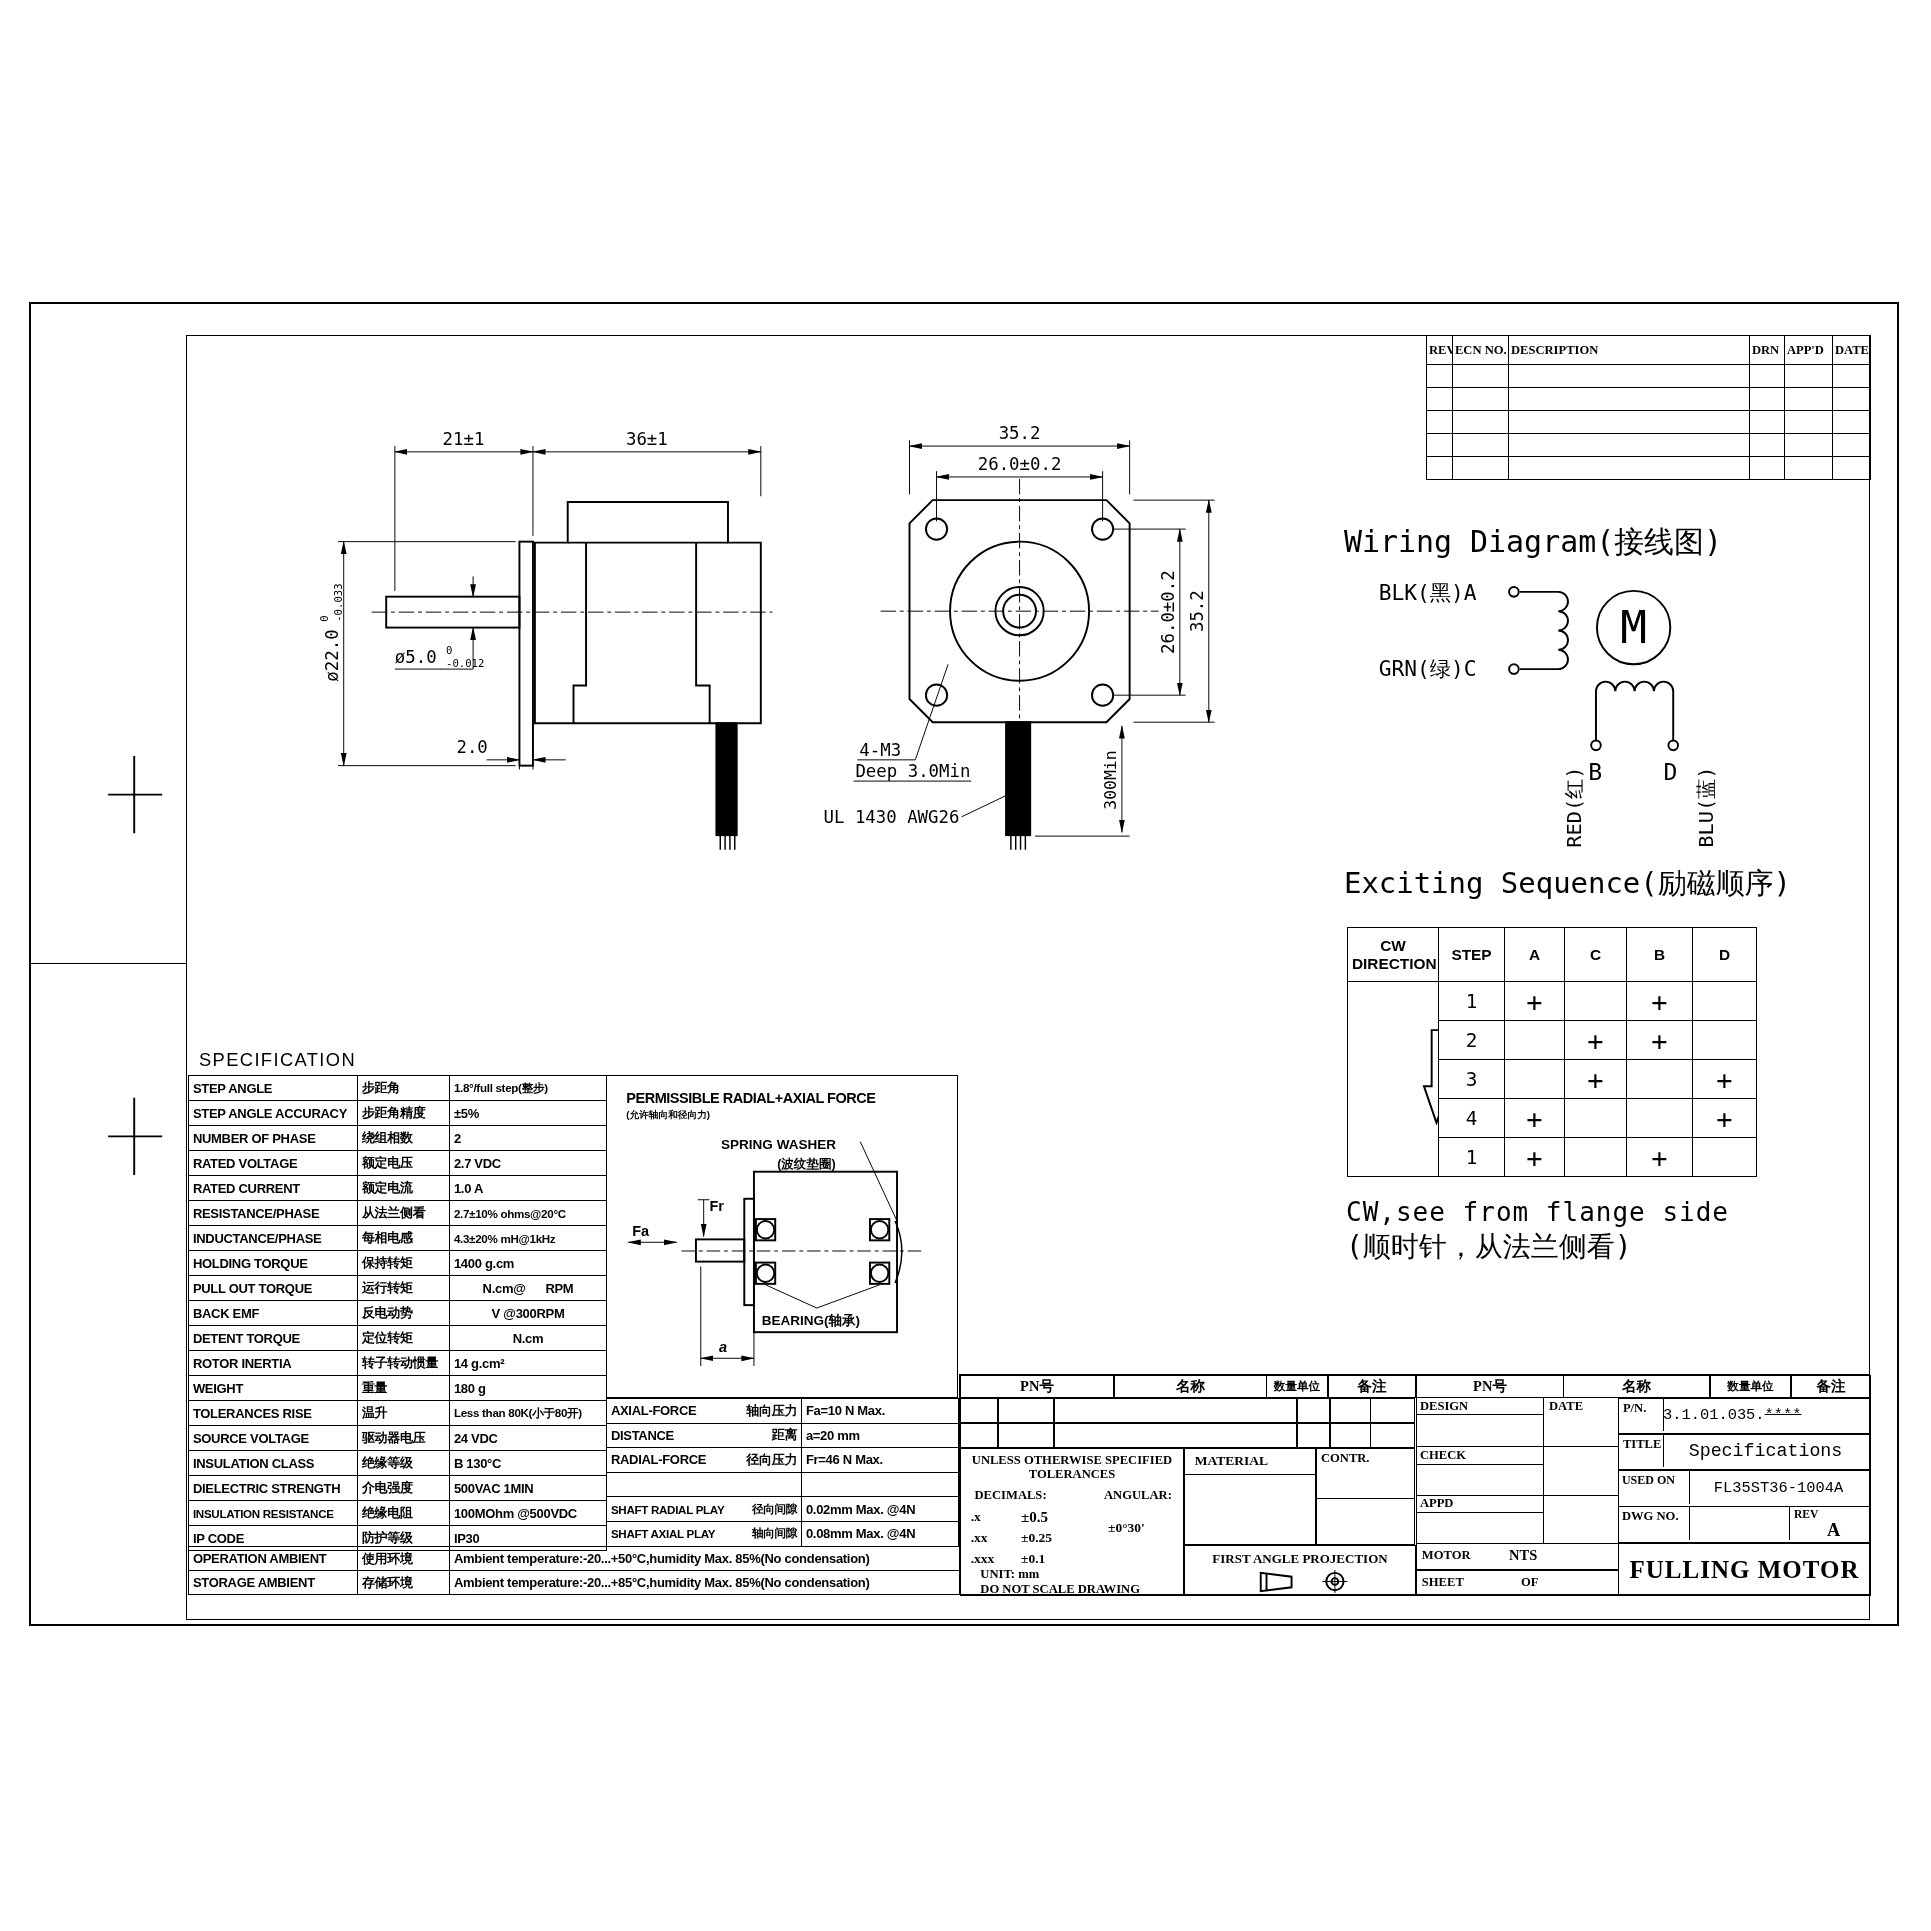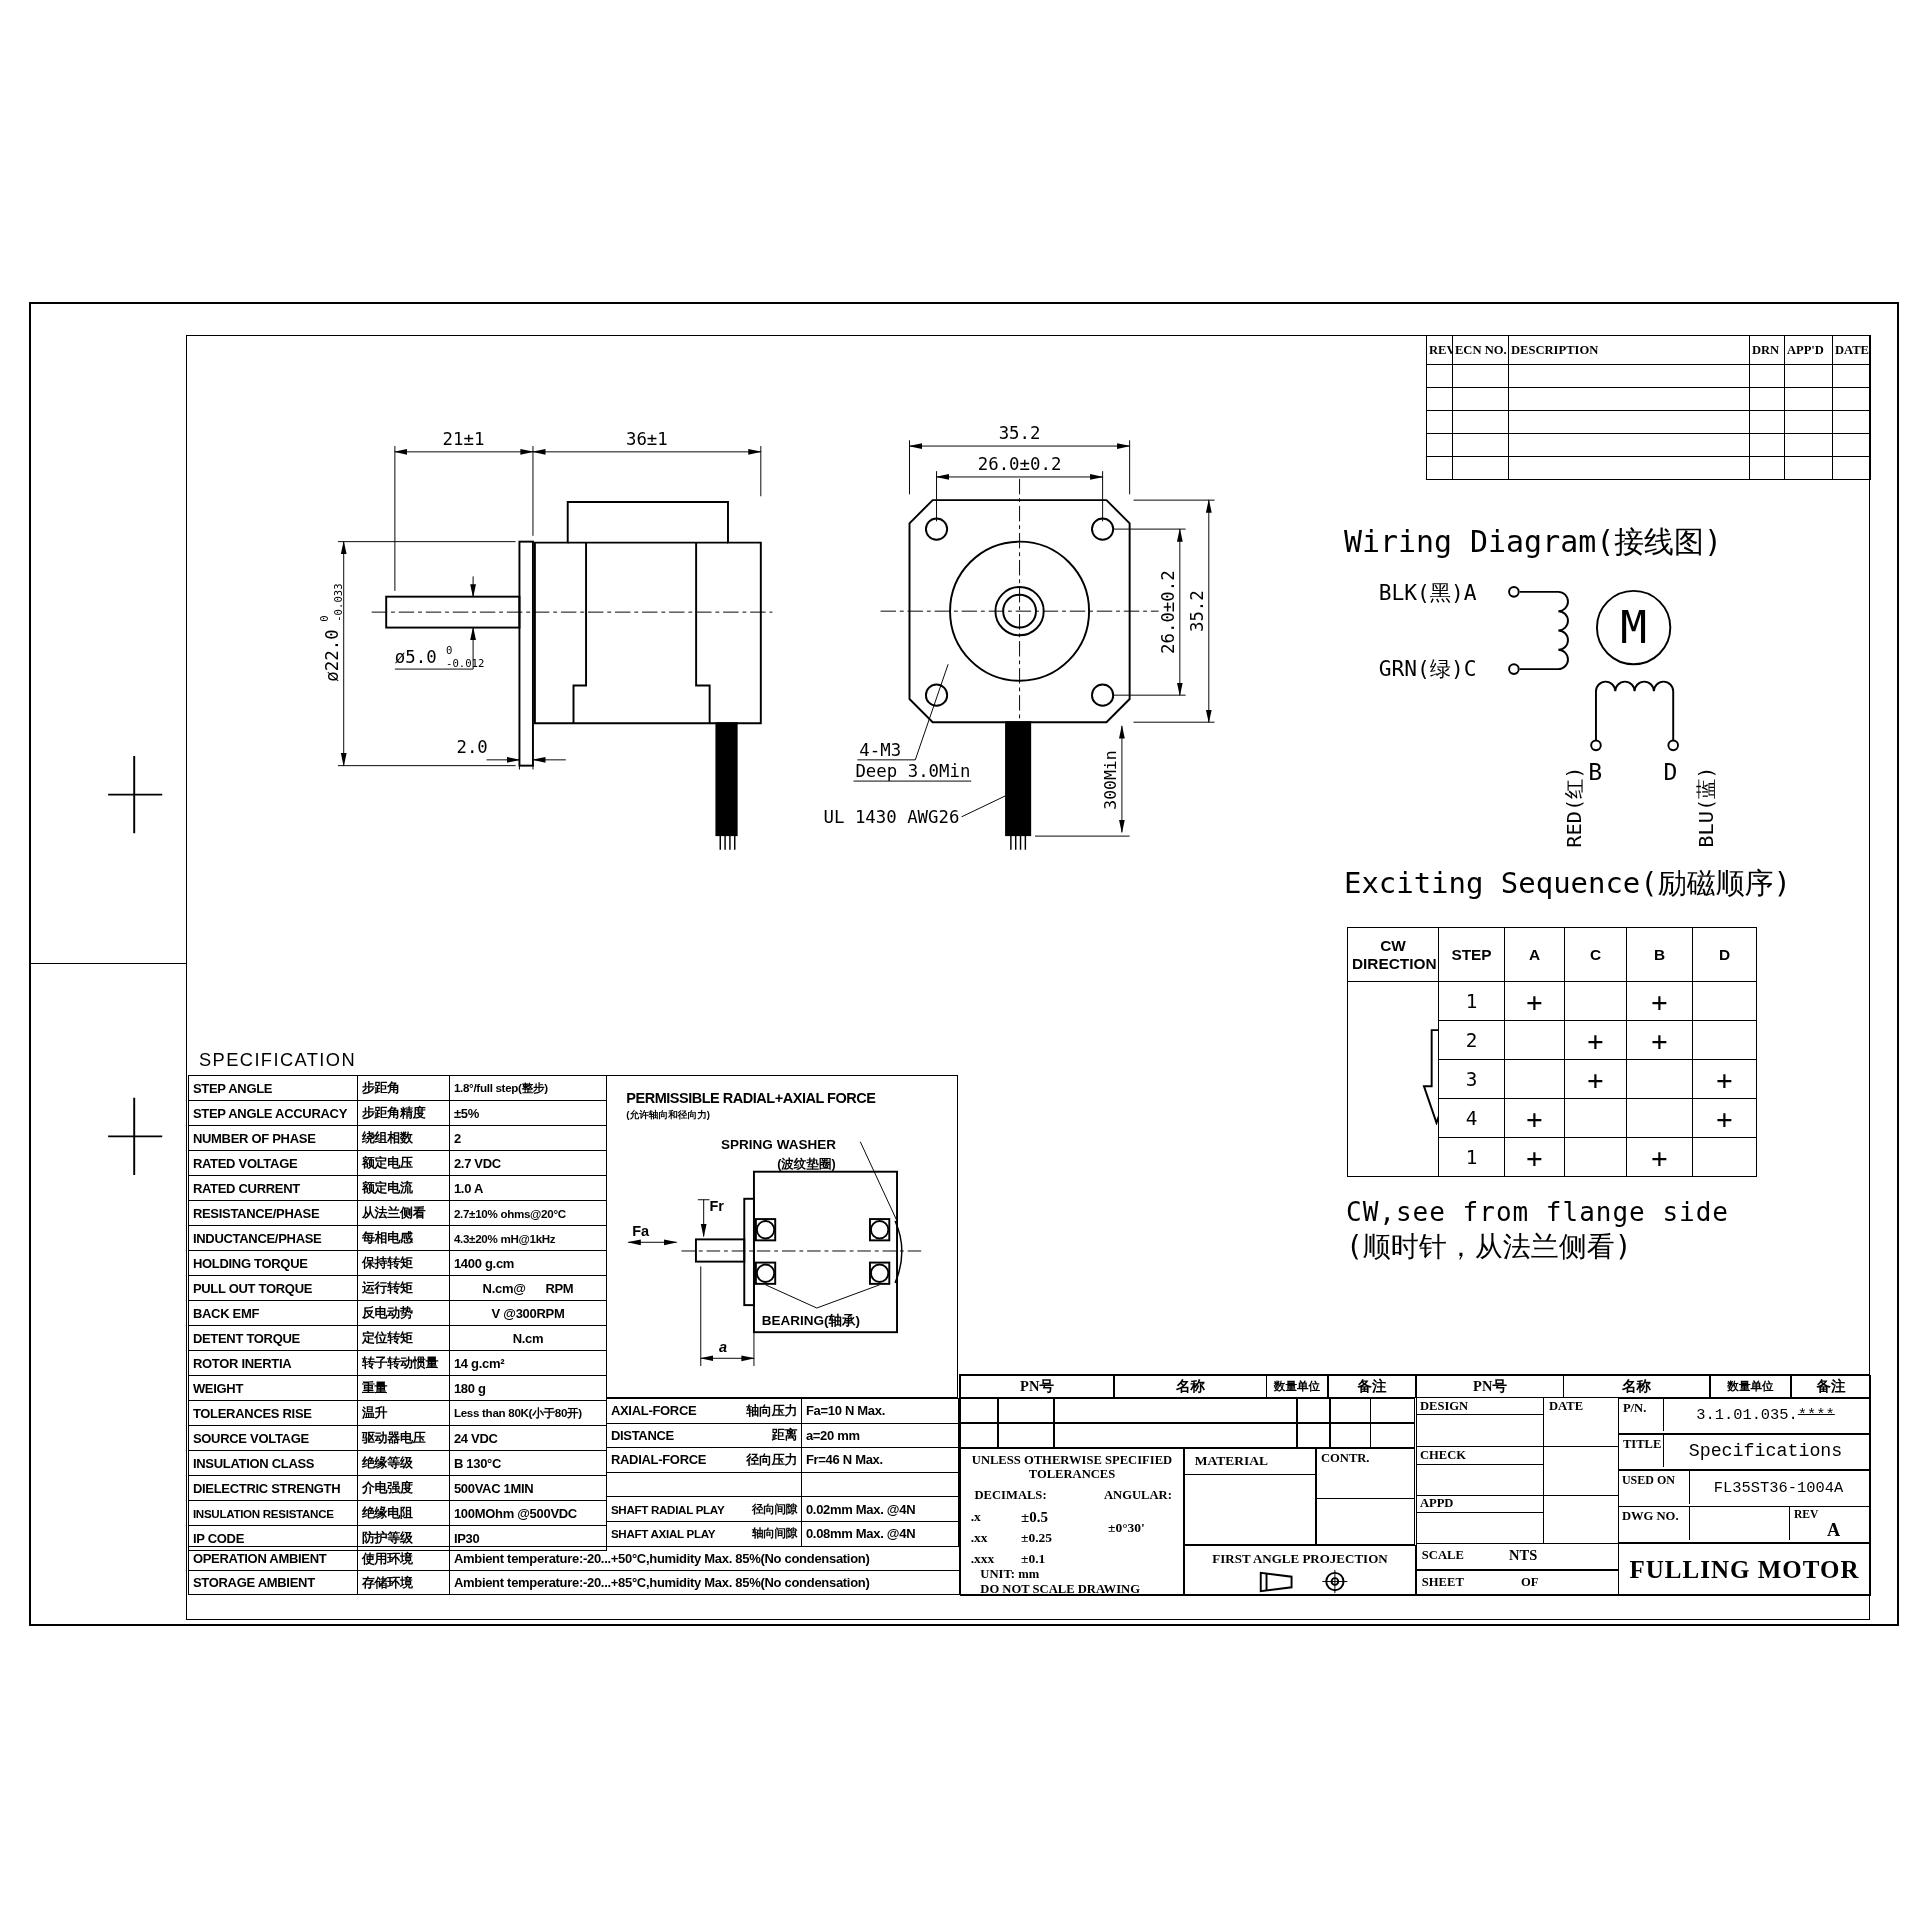--- a/index.html
+++ b/index.html
@@ -578,42 +578,42 @@
     <div class="tb hline" style="left:0;top:114px;width:127px;"></div>
     <div class="tb lbl" style="left:3.9px;top:1px;">DESIGN</div>
     <div class="tb lbl" style="left:133px;top:1px;">DATE</div>
     <div class="tb lbl" style="left:3.9px;top:50px;">CHECK</div>
     <div class="tb lbl" style="left:3.9px;top:98px;">APPD</div>
   </div>
 
   <div class="tb" style="left:658px;top:23px;width:253px;height:36px;border:1.9px solid #000;">
     <div class="tb vline" style="left:44px;top:0;height:32px;"></div>
     <div class="tb lbl" style="left:3.9px;top:1.9px;">P/N.</div>
-    <div class="tb mono" style="left:44px;top:6.8px;width:205px;text-align:center;font-size:15.4px;"><span>3.1.01.035.</span><span style="text-decoration:line-through;">****</span></div>
+    <div class="tb mono" style="left:44px;top:6.8px;width:205px;font-size:15.4px;"><span>3.1.01.035.</span><span style="text-decoration:line-through;">****</span></div>
   </div>
   <div class="tb" style="left:658px;top:59px;width:253px;height:36px;border:1.9px solid #000;">
     <div class="tb vline" style="left:44px;top:0;height:32px;"></div>
     <div class="tb lbl" style="left:3.9px;top:1.9px;">TITLE</div>
     <div class="tb mono" style="left:44px;top:5.8px;width:205px;text-align:center;font-size:18.3px;">Specifications</div>
   </div>
   <div class="tb" style="left:658px;top:95px;width:253px;height:37px;border:1.9px solid #000;">
     <div class="tb vline" style="left:70px;top:0;height:33px;"></div>
     <div class="tb lbl" style="left:2.9px;top:1.9px;font-size:12px;">USED ON</div>
     <div class="tb mono" style="left:70px;top:7.7px;width:179px;text-align:center;font-size:15.4px;">FL35ST36-1004A</div>
   </div>
   <div class="tb" style="left:658px;top:131px;width:253px;height:37px;border:1.9px solid #000;">
     <div class="tb vline" style="left:70px;top:0;height:33px;"></div>
     <div class="tb lbl" style="left:2.9px;top:1.9px;">DWG NO.</div>
     <div class="tb vline" style="left:170px;top:0;height:33px;"></div>
     <div class="tb lbl" style="left:175px;top:1px;font-size:11.6px;">REV</div>
     <div class="tb lbl" style="left:208px;top:12.6px;font-size:18.3px;">A</div>
   </div>
 
   <div class="tb" style="left:456px;top:168px;width:203px;height:27px;border:1.9px solid #000;">
-    <div class="tb lbl" style="left:4.8px;top:3.9px;">SCALE</div>
+    <div class="tb lbl" style="left:4.8px;top:3.9px;">MOTOR</div>
     <div class="tb lbl" style="left:92px;top:2.9px;font-size:14.5px;">NTS</div>
   </div>
   <div class="tb" style="left:456px;top:195px;width:203px;height:26px;border:1.9px solid #000;">
     <div class="tb lbl" style="left:4.8px;top:3.9px;">SHEET</div>
     <div class="tb lbl" style="left:104px;top:3.9px;">OF</div>
   </div>
 
   <div class="tb cell" style="left:658px;top:168px;width:253px;height:53px;">
     <span style="font-weight:bold;font-size:25px;letter-spacing:1px;">FULLING MOTOR</span>
   </div>

